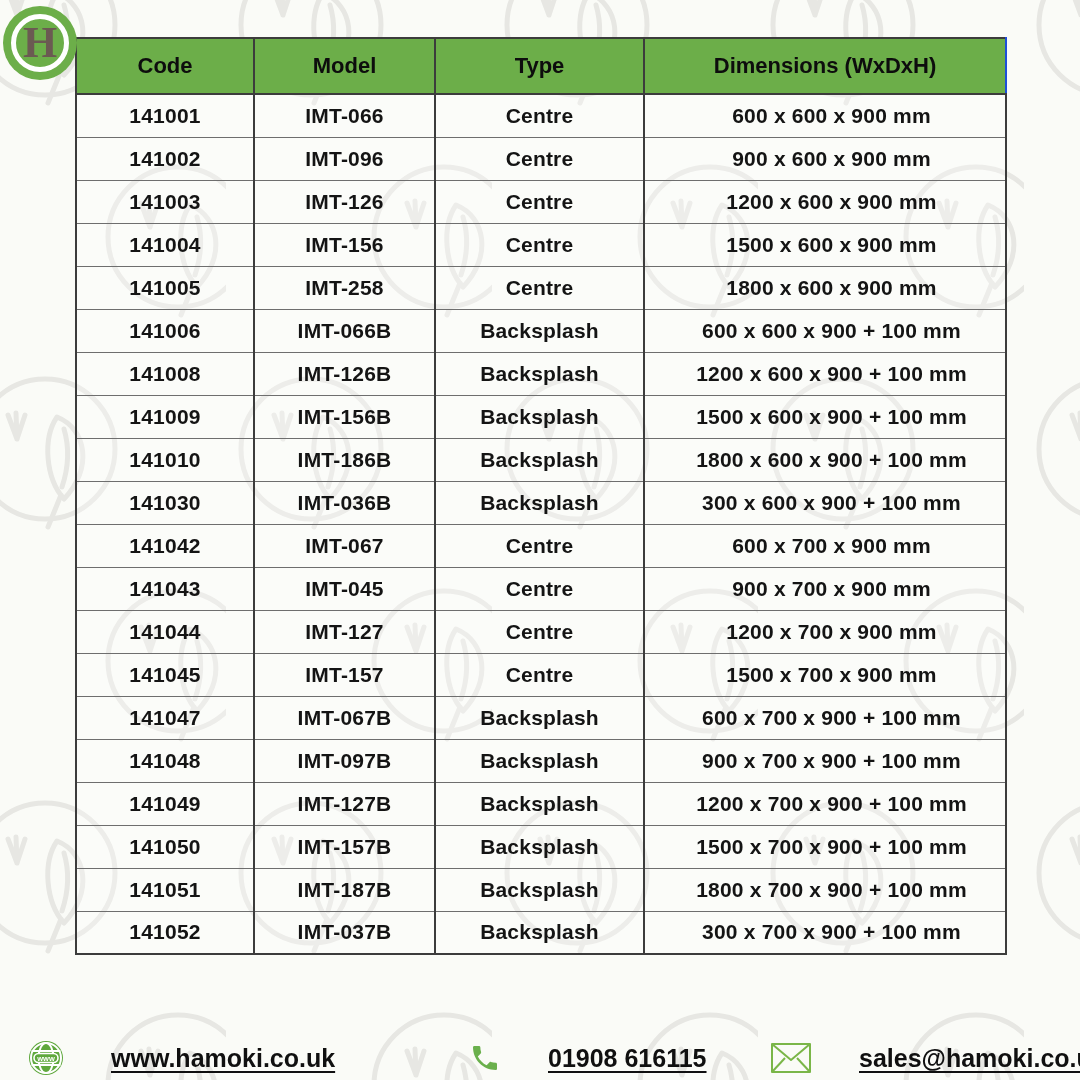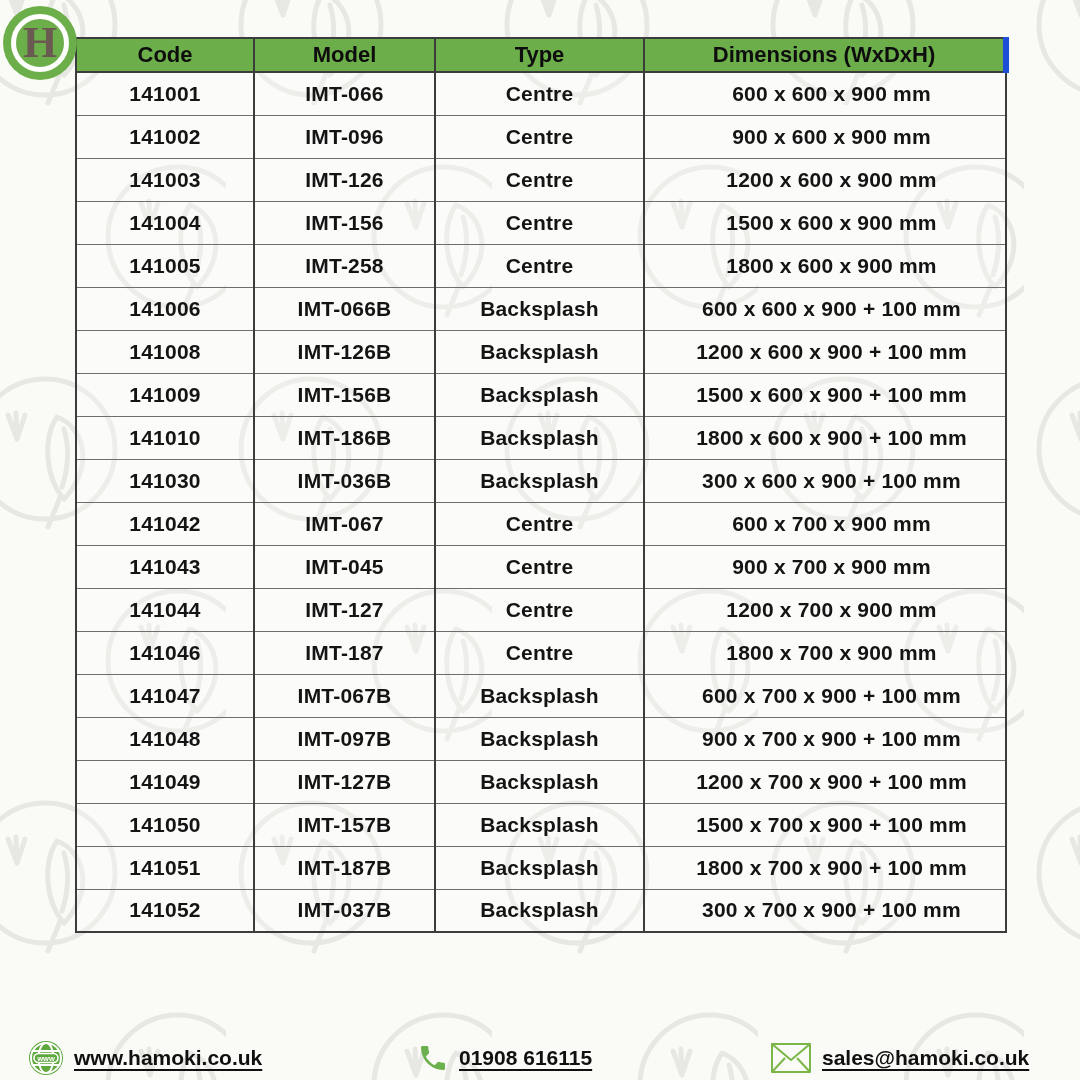--- a/index.html
+++ b/index.html
@@ -35,31 +35,31 @@
     z-index: 2;
   }
   table.spec {
     width: 100%;
     border-collapse: collapse;
     table-layout: fixed;
     background: transparent;
   }
   table.spec th {
     background: var(--green-header, #6cae49);
-    height: 34px;
+    height: 56px;
     font-size: 22px;
     font-weight: 700;
     color: #0d0d0d;
     text-align: center;
     vertical-align: middle;
     border-left: 2px solid #3c3c3c;
     border-top: 2px solid #3c3c3c;
     border-bottom: 2px solid #3c3c3c;
   }
-  table.spec th:last-child { border-right: 6px solid #1d4ed8; }
+  table.spec th:last-child { border-right: 2px solid #1d4ed8; }
   table.spec td {
     height: 43px;
     font-size: 21px;
     font-weight: 700;
     color: #141414;
     text-align: center;
     vertical-align: middle;
     border-left: 2px solid #3c3c3c;
     border-top: 1px solid #6e6e6e;
     background: rgba(255,255,255,0.25);
@@ -77,30 +77,31 @@
     display: flex;
     align-items: center;
   }
   .footer-item {
     display: flex;
     align-items: center;
     gap: 10px;
     position: absolute;
   }
   .footer-item.website { left: 28px; }
-  .footer-item.phone   { left: 417px; }
+  .footer-item.phone   { left: 469px; }
   .footer-item.email   { left: 770px; }
   .footer-link {
-    font-size: 21px;
+    font-size: 25px;
     font-weight: 700;
     color: #101010;
     text-decoration: underline;
     text-underline-offset: 4px;
     text-decoration-thickness: 2px;
     white-space: nowrap;
+    margin-left: 37px;
   }
   .icon { display: inline-block; line-height: 0; }
 </style>
 </head>
 <body style="background: rgb(250, 251, 247);">
 
 <svg class="watermark" width="1080" height="1080" viewBox="0 0 1080 1080" xmlns="http://www.w3.org/2000/svg">
   <defs>
     <g id="wm-motif" fill="none" stroke="#e7e7e3" stroke-width="5" stroke-linecap="round" stroke-linejoin="round">
       <circle cx="85" cy="80" r="70"></circle>
@@ -214,24 +215,24 @@
           <td>Centre</td>
           <td>900 x 700 x 900 mm</td>
         </tr>
         <tr>
           <td>141044</td>
           <td>IMT-127</td>
           <td>Centre</td>
           <td>1200 x 700 x 900 mm</td>
         </tr>
         <tr>
-          <td>141046</td>
-          <td>IMT-187</td>
-          <td>Centre</td>
-          <td>1800 x 700 x 900 mm</td>
+          <td>141045</td>
+          <td>IMT-157</td>
+          <td>Centre</td>
+          <td>1500 x 700 x 900 mm</td>
         </tr>
         <tr>
           <td>141047</td>
           <td>IMT-067B</td>
           <td>Backsplash</td>
           <td>600 x 700 x 900 + 100 mm</td>
         </tr>
         <tr>
           <td>141048</td>
           <td>IMT-097B</td>

